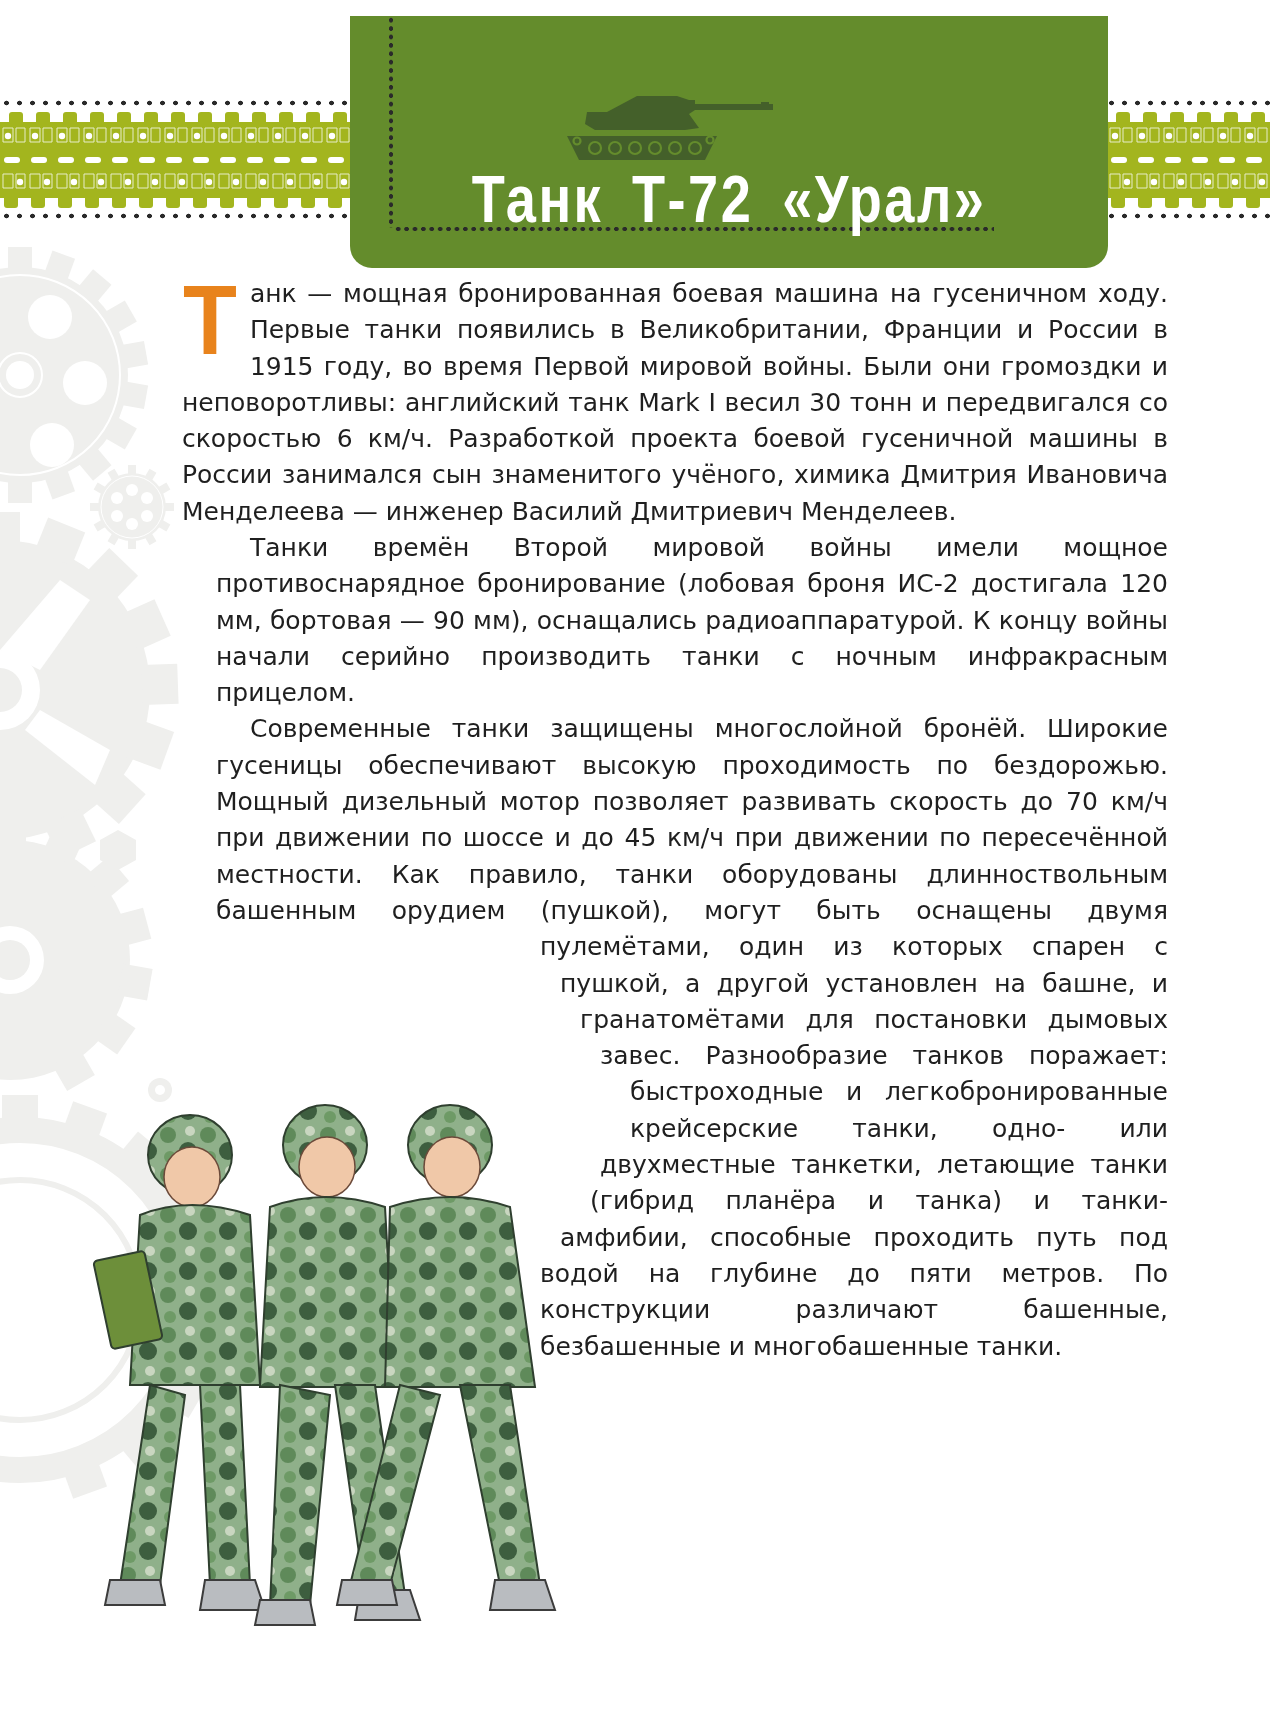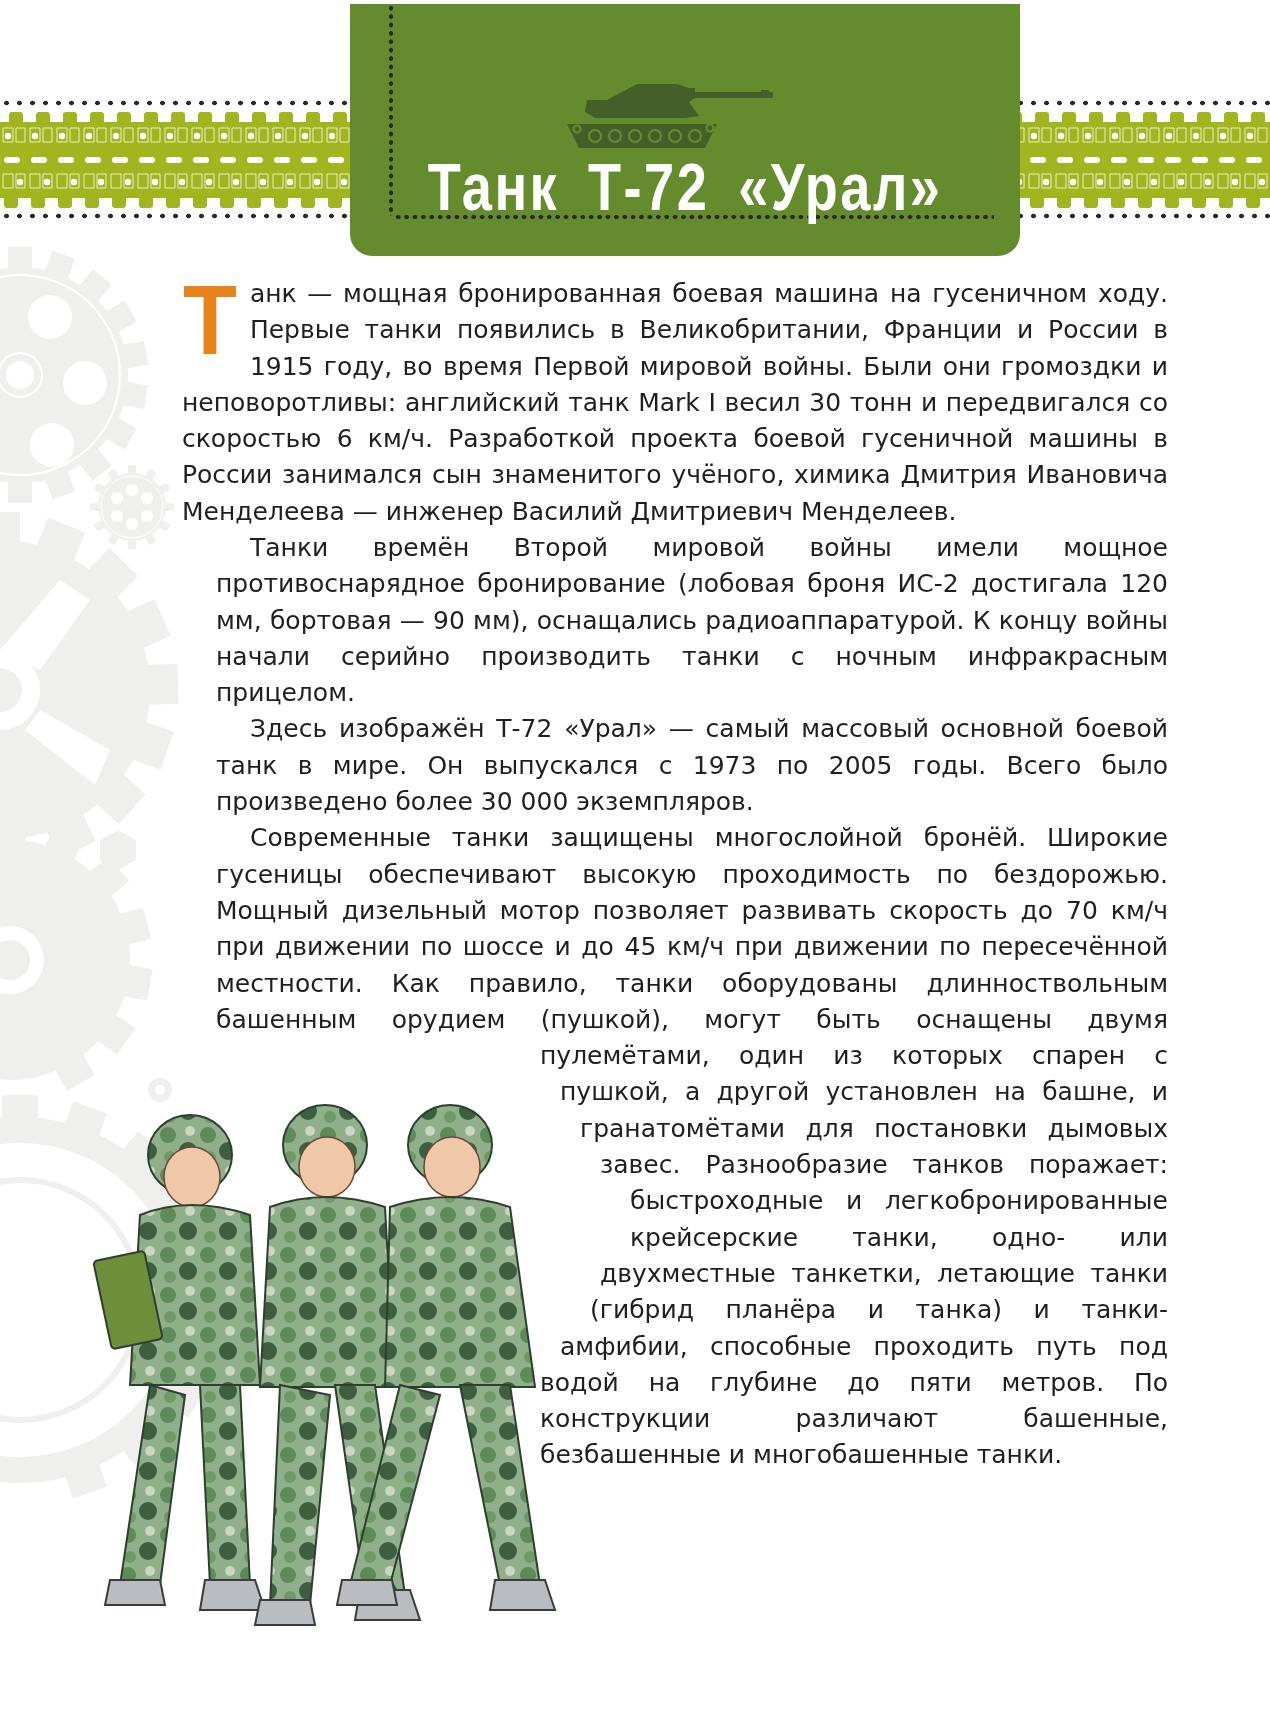--- a/index.html
+++ b/index.html
@@ -3,21 +3,21 @@
 <meta charset="utf-8">
 <style>
   html,body{margin:0;padding:0;}
   body{width:1270px;height:1713px;position:relative;overflow:hidden;background:#ffffff;
        font-family:"DejaVu Sans","Liberation Sans",sans-serif;color:#1f1f1f;}
   .bg-gears{position:absolute;left:0;top:0;width:1270px;height:1713px;z-index:0;}
   .tread{position:absolute;left:0;top:112px;width:1270px;height:96px;z-index:1;}
   .dots{position:absolute;left:0;width:1270px;height:6px;z-index:1;
         background-image:radial-gradient(circle,#2a2a2a 2.2px,transparent 2.6px);
         background-size:13px 6px;background-repeat:repeat-x;}
-  .header-panel{position:absolute;left:350px;top:4px;width:670px;height:252px;background:#648c2c;
+  .header-panel{position:absolute;left:350px;top:16px;width:758px;height:252px;background:#648c2c;
         border-radius:0 0 22px 22px;z-index:2;}
   .header-panel .dotline{position:absolute;left:38px;top:0;width:6px;height:212px;
         background-image:radial-gradient(circle,#2a2a2a 2px,transparent 2.5px);
         background-size:6px 8.4px;background-repeat:repeat-y;}
   .header-panel .dotline-h{position:absolute;left:44px;top:210px;width:600px;height:6px;
         background-image:radial-gradient(circle,#2a2a2a 2px,transparent 2.5px);
         background-size:8.4px 6px;background-repeat:repeat-x;}
   .tank-icon{position:absolute;left:215px;top:78px;width:214px;height:70px;}
   .title{position:absolute;left:0;right:0;top:150px;text-align:center;color:#ffffff;
         font-family:"Liberation Sans Narrow","Liberation Sans",sans-serif;font-weight:bold;
@@ -194,21 +194,20 @@
   <div class="shape-float" style="width:340px;height:36px;"></div>
   <div class="shape-float" style="width:340px;height:36px;"></div>
   <p style="position:absolute;left:-18px;top:0;width:986px;">
     <span class="dropcap">Т</span>
     <span>анк — мощная бронированная боевая машина на гусеничном ходу. Первые танки появились в Великобритании, Франции и России в 1915 году, во время Первой мировой войны. Были они громоздки и неповоротливы: английский танк Mark I весил 30 тонн и передвигался со скоростью 6 км/ч. Разработкой проекта боевой гусеничной машины в России занимался сын знаменитого учёного, химика Дмитрия Ивановича Менделеева — инженер Василий Дмитриевич Менделеев.</span>
   </p>
 </div>
 
 <div class="content" style="top:530px;">
   <p class="indent">Танки времён Второй мировой войны имели мощное противоснарядное бронирование (лобовая броня ИС-2 достигала 120 мм, бортовая — 90 мм), оснащались радиоаппаратурой. К концу войны начали серийно производить танки с ночным инфракрасным прицелом.</p>
-  <p class="indent">Здесь изображён Т-72 «Урал» — самый массовый основной боевой танк в мире. Он выпускался с 1973 по 2005 годы. Всего было произведено более 30 000 экземпляров.</p>
   <div class="shape-float" style="width:0;height:219px;"></div>
   <div class="shape-float" style="width:340px;height:36px;"></div>
   <div class="shape-float" style="width:360px;height:36px;"></div>
   <div class="shape-float" style="width:380px;height:36px;"></div>
   <div class="shape-float" style="width:400px;height:36px;"></div>
   <div class="shape-float" style="width:420px;height:36px;"></div>
   <div class="shape-float" style="width:430px;height:36px;"></div>
   <div class="shape-float" style="width:400px;height:36px;"></div>
   <div class="shape-float" style="width:390px;height:36px;"></div>
   <div class="shape-float" style="width:360px;height:36px;"></div>

